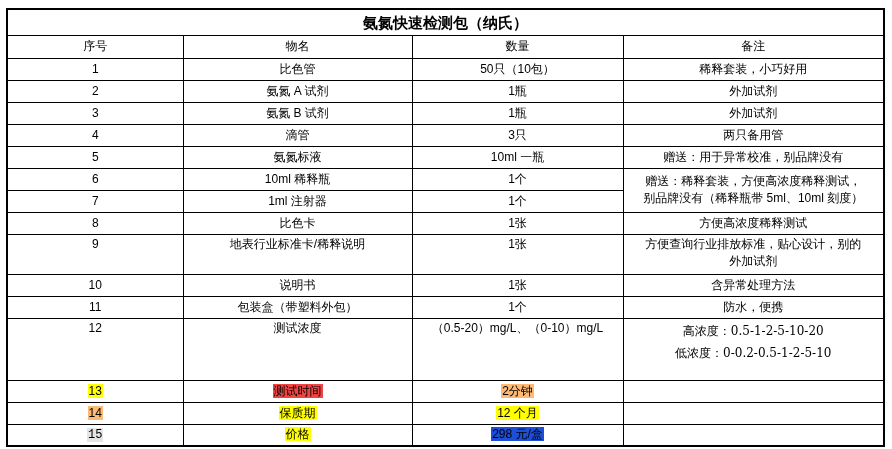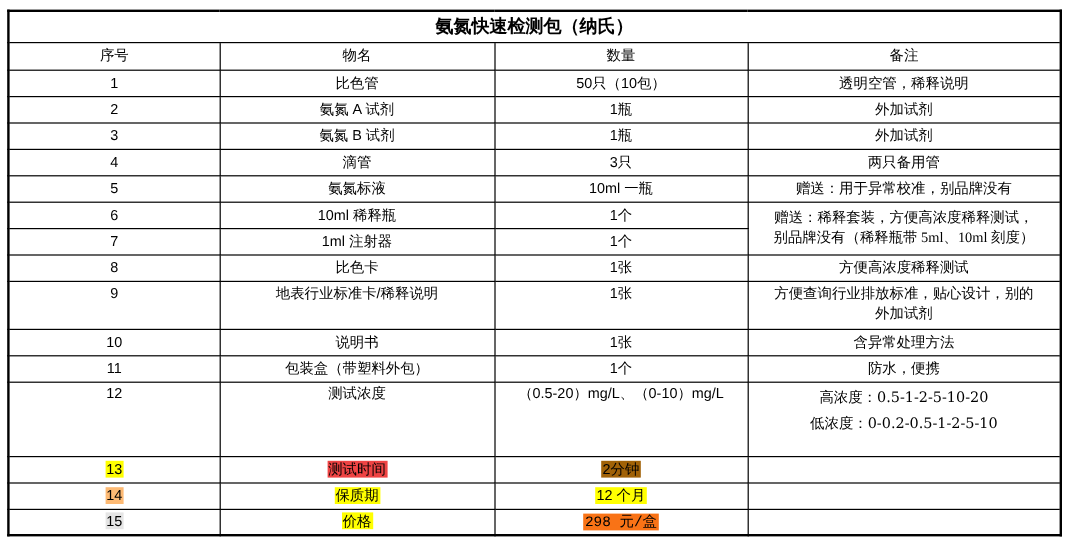--- a/index.html
+++ b/index.html
@@ -40,21 +40,21 @@
   tr.row-title { height: 26px; }
   tr.row-head  { height: 23px; }
   tr.row-9     { height: 40px; }
   tr.row-12    { height: 62px; }
 
   tr.row-title td {
     font-size: 15px;
     font-weight: bold;
     border-bottom: 1px solid #000;
   }
-  td.left  { text-align: left; padding-left: 3px; font-family: Liberation Serif, serif; }
+  td.left  { text-align: left; padding-left: 3px; }
   td.pre   { white-space: pre-line; line-height: 19px; }
   tr.vtop td { vertical-align: top; }
   tr.row-12 td.remark {
     font-family: "DejaVu Serif", "Liberation Serif", serif;
     line-height: 22px;
     margin-left: 30px;
   }
   .hl {
     background: #ffff00;
     padding: 0 1px;
@@ -81,21 +81,21 @@
       <td>序号</td>
       <td>物名</td>
       <td>数量</td>
       <td>备注</td>
     </tr>
 
     <tr>
       <td>1</td>
       <td>比色管</td>
       <td>50只（10包）</td>
-      <td>透明空管，稀释说明</td>
+      <td>稀释套装，小巧好用</td>
     </tr>
 
     <tr>
       <td>2</td>
       <td>氨氮 A 试剂</td>
       <td>1瓶</td>
       <td>外加试剂</td>
     </tr>
 
     <tr>
@@ -166,32 +166,32 @@
       <td>12</td>
       <td>测试浓度</td>
       <td>（0.5-20）mg/L、（0-10）mg/L</td>
       <td class="pre remark">高浓度：0.5-1-2-5-10-20
 低浓度：0-0.2-0.5-1-2-5-10</td>
     </tr>
 
     <tr>
       <td><span class="hl" style="background: rgb(255, 255, 0); margin-top: 32px;">13</span></td>
       <td><span class="hl" style="background: #ef4444;">测试时间</span></td>
-      <td><span class="hl" style="background: #a16207; margin-top: 17px;">2分钟</span></td>
+      <td><span class="hl" style="background: #fdba74; margin-top: 17px;">2分钟</span></td>
       <td></td>
     </tr>
 
     <tr>
       <td><span class="hl" style="background: #fdba74; margin-top: 48px;">14</span></td>
       <td><span class="hl" style="background: rgb(255, 255, 0); margin-top: 33px;">保质期</span></td>
       <td><span class="hl" style="background: rgb(255, 255, 0);">12 个月</span></td>
       <td></td>
     </tr>
 
     <tr>
-      <td><span class="hl" style="background: #e5e5e5;">15</span></td>
+      <td><span class="hl" style="background: #e5e5e5; font-family: Liberation Mono, monospace;">15</span></td>
       <td><span class="hl" style="background: rgb(255, 255, 0);">价格</span></td>
-      <td><span class="hl" style="background: #f97316; font-family: Liberation Mono, monospace;">298 元/盒</span></td>
+      <td><span class="hl" style="background: #1d4ed8;">298 元/盒</span></td>
       <td></td>
     </tr>
   </tbody>
     </table>
 </div>
 
 </body></html>

